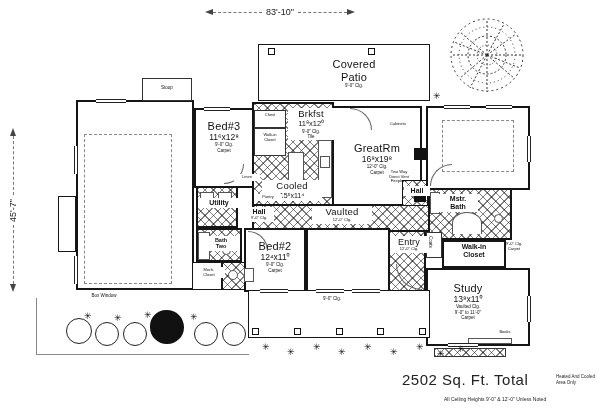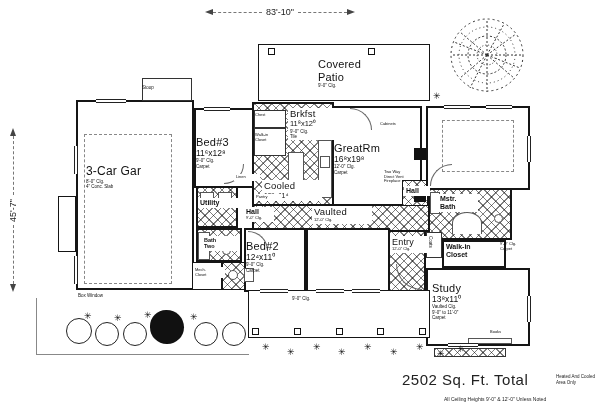--- a/index.html
+++ b/index.html
@@ -5,21 +5,21 @@
   html,body{margin:0;padding:0;background:#fff;}
   .plan{position:relative;width:600px;height:413px;background:#fff;overflow:hidden;
         font-family:"Liberation Sans",sans-serif;color:#111;}
   .room{position:absolute;box-sizing:border-box;border:2.5px solid #151515;background:#fff;}
   .room.med{border-width:1.5px;}
   .room.thin{border-width:1px;border-color:#333;}
   .hatch{background-image:
       repeating-linear-gradient(45deg,rgba(0,0,0,.5) 0,rgba(0,0,0,.5) 1px,transparent 1px,transparent 6px),
       repeating-linear-gradient(135deg,rgba(0,0,0,.5) 0,rgba(0,0,0,.5) 1px,transparent 1px,transparent 6px);}
   .dashbox{position:absolute;box-sizing:border-box;border:1px dashed #888;z-index:1;}
-  .lbl{position:absolute;text-align:left;line-height:1.15;z-index:5;}
+  .lbl{position:absolute;text-align:center;line-height:1.15;z-index:5;}
   .chip{background:#fff;padding:1px 2px;}
   .name{font-size:11px;font-weight:500;letter-spacing:.2px;}
   .name-md{font-size:7px;font-weight:700;}
   .name-sm{font-size:5.5px;font-weight:700;}
   .dims{font-size:8.5px;}
   .micro{font-size:4.5px;}
   .vtext{writing-mode:vertical-rl;font-size:4.5px;}
   .fix{position:absolute;box-sizing:border-box;border:1px solid #555;background:#fff;z-index:2;}
   .dome{border-radius:50% 50% 0 0;border-bottom:none;}
   .circ{border-radius:50%;}
@@ -165,27 +165,22 @@
 
   <div class="lbl" style="left:318px;top:58px;width:72px;">
     <div class="name">Covered Patio</div>
     <div class="micro">9'-0" Clg.</div>
   </div>
 
   <div class="lbl" style="left:142px;top:85px;width:50px;">
     <div class="micro">Stoop</div>
   </div>
 
-  <div class="lbl" style="left:86px;top:165px;width:100px;">
-    <div class="name" style="font-size:12px;">3-Car Gar</div>
-    <div class="micro">8'-0" Clg.</div>
-    <div class="micro">4" Conc. Slab</div>
-  </div>
-
-  <div class="lbl" style="left:196px;top:136px;width:56px;">
+
+  <div class="lbl" style="left:196px;top:120px;width:56px;">
     <div class="name">Bed#3</div>
     <div class="dims">11⁶x12⁸</div>
     <div class="micro">9'-0" Clg.</div>
     <div class="micro">Carpet</div>
   </div>
 
   <div class="lbl" style="left:255px;top:113px;width:30px;">
     <div class="micro" style="font-size:4px;">Chest</div>
   </div>
   <div class="lbl" style="left:255px;top:133px;width:30px;">

